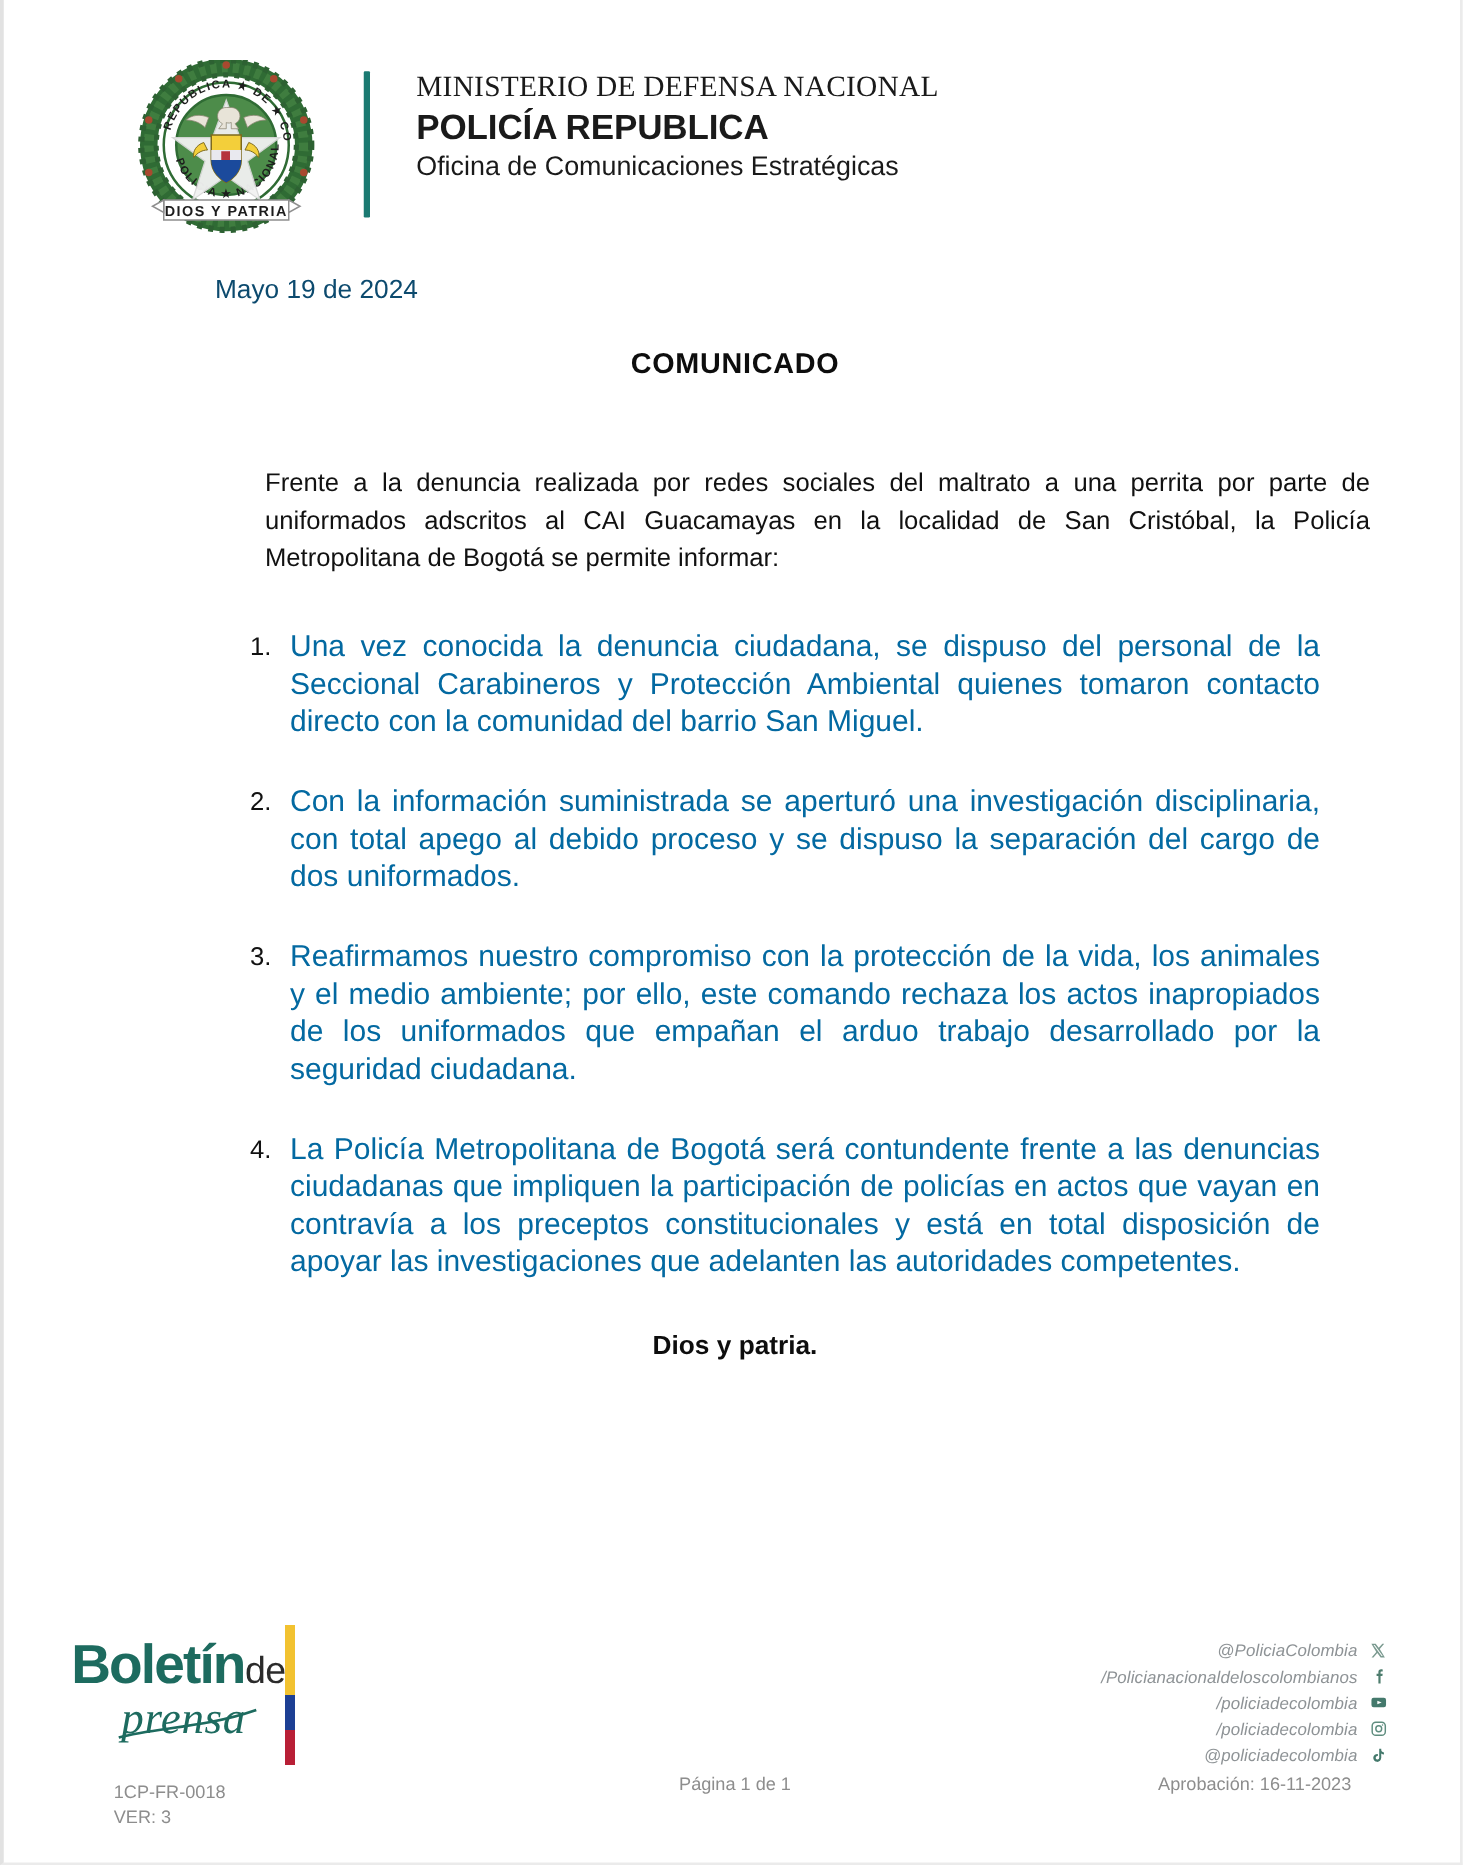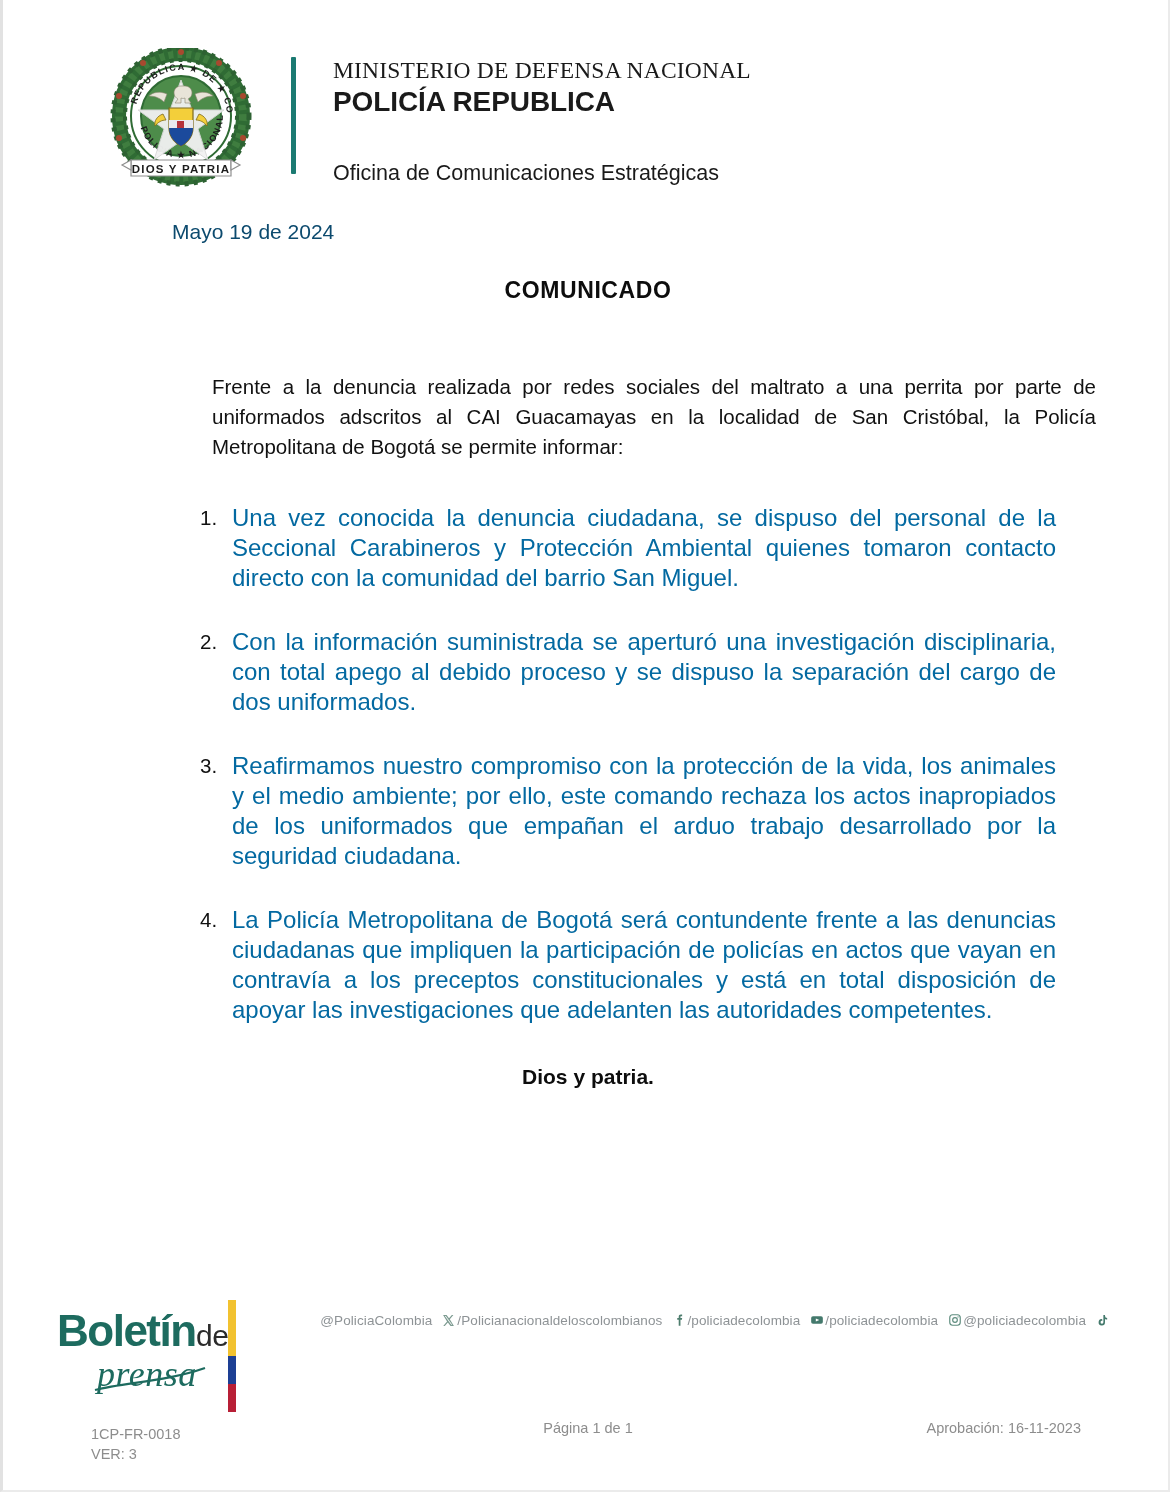--- a/index.html
+++ b/index.html
@@ -67,21 +67,20 @@
     font-weight: bold;
     line-height: 34px;
     letter-spacing: -0.1px;
     white-space: nowrap;
   }
   .hdr-line3, .hdr-line4 {
     font-size: 21.5px;
     font-weight: 400;
     line-height: 29px;
     white-space: nowrap;
-    margin-top: 40px;
   }
 
   
   .doc-date {
     position: absolute;
     left: 169px;
     top: 220px;
     font-size: 21px;
     color: #0c4a6e;
     white-space: nowrap;
@@ -161,22 +160,23 @@
     background: linear-gradient(to bottom,
        #f2c230 0px, #f2c230 56px,
        #1d3f94 56px, #1d3f94 84px,
        #b81f36 84px, #b81f36 112px);
   }
   .social {
     position: absolute;
     right: 58px;
     top: 1310px;
     display: flex;
-    flex-direction: row;
+    flex-direction: column;
     gap: 1px;
+    font-style: italic;
   }
   .social-row {
     display: flex;
     align-items: center;
     justify-content: flex-end;
     height: 20px;
   }
   .social-handle {
     font-size: 13.5px;
     color: #8e9396;

